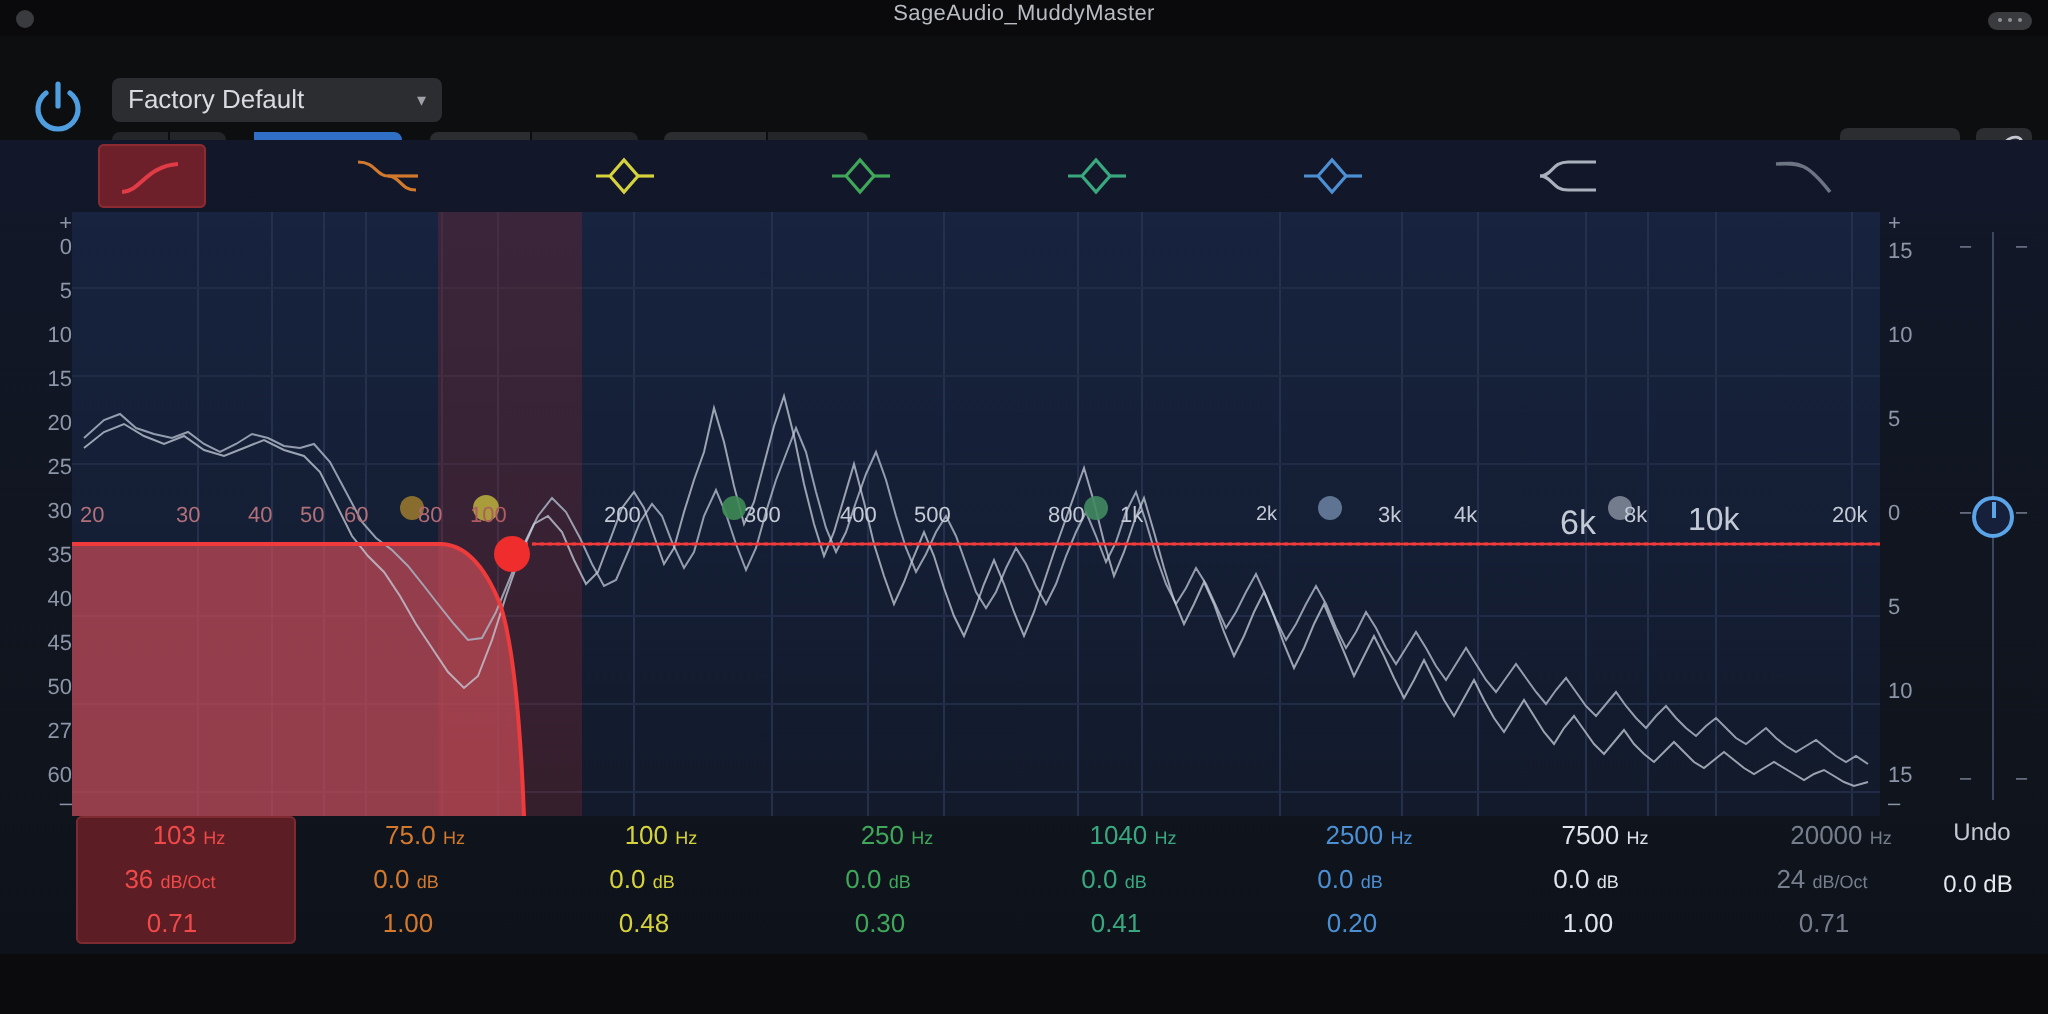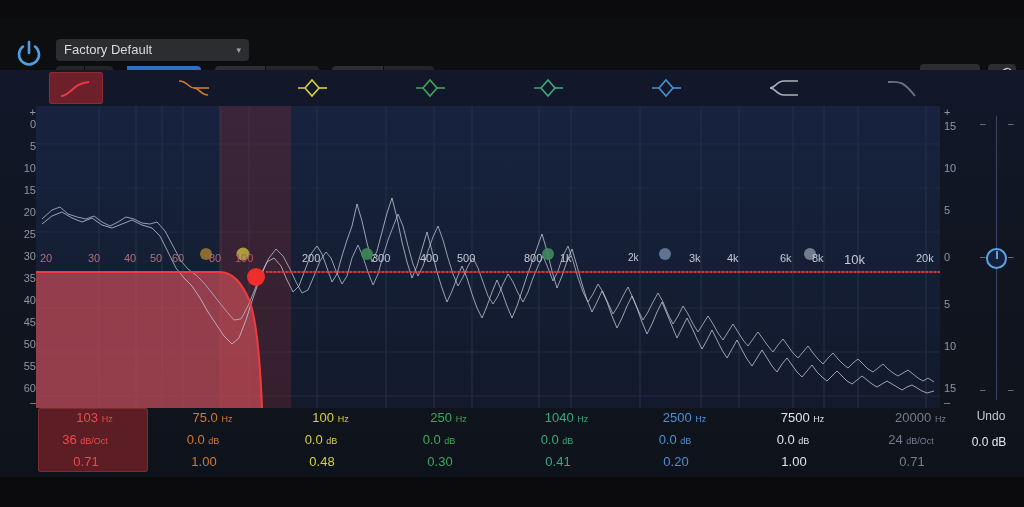--- a/index.html
+++ b/index.html
@@ -16,21 +16,21 @@
   .tb-dot{position:absolute;left:8px;top:5px;width:9px;height:9px;border-radius:50%;
           background:#3a3b3f;}
   .tb-pill{position:absolute;right:8px;top:6px;width:22px;height:9px;border-radius:5px;
            background:#3a3b3f;}
   .tb-pill i{position:absolute;top:3px;width:2px;height:2px;border-radius:50%;background:#8d9096;}
   .tb-pill i:nth-child(1){left:5px}.tb-pill i:nth-child(2){left:10px}.tb-pill i:nth-child(3){left:15px}
 
   
   .header{position:absolute;left:0;top:18px;width:1024px;height:52px;background:#0d0e10;}
   .power{position:absolute;left:13px;top:20px;width:32px;height:32px;cursor:pointer;}
-  .preset-menu{position:absolute;left:56px;top:21px;width:193px;height:22px;
+  .preset-menu{position:absolute;left:56px;top:21px;width:165px;height:22px;
        background:#2b2d31;border-radius:4px;color:#d9dbe0;font-size:13px;
        line-height:22px;padding:0 8px;box-sizing:border-box;cursor:pointer;}
   .preset-menu .chev{position:absolute;right:8px;top:0;line-height:22px;font-size:9px;color:#9ea1a8;}
   .row2{position:absolute;left:56px;top:48px;height:20px;}
   .btn{display:inline-block;height:20px;line-height:20px;border-radius:4px;
        font-size:12px;color:#e3e5ea;background:#2b2d31;padding:0 11px;
        box-sizing:border-box;cursor:pointer;vertical-align:top;}
   .btn.arr{width:28px;padding:0;text-align:center;font-size:11px;color:#b6b9bf;}
   .btn.arr.l{border-radius:4px 0 0 4px;}
   .btn.arr.r{border-radius:0 4px 4px 0;margin-left:1px;}
@@ -100,20 +100,29 @@
              font-size:14px;color:#c3c7cf;}
   .bottombar .tri{position:absolute;left:11px;top:11px;width:0;height:0;
              border-left:6px solid #7b7f88;border-top:4px solid transparent;
              border-bottom:4px solid transparent;cursor:pointer;}
 </style>
 </head>
 <body>
 
 <div class="app">
 
+  <div class="titlebar">
+    <div class="tb-dot"></div>
+    <div class="tb-title">SageAudio_MuddyMaster</div>
+    <div class="tb-pill">
+        <i></i>
+        <i></i>
+        <i></i>
+      </div>
+  </div>
 
   <div class="header">
     <div class="power">
       <svg width="32" height="32" viewBox="0 0 32 32">
         <path d="M10 8.5 A10 10 0 1 0 22 8.5" fill="none" stroke="#4e9ee0" stroke-width="2.6" stroke-linecap="round"></path>
         <line x1="16" y1="4" x2="16" y2="15" stroke="#4e9ee0" stroke-width="2.6" stroke-linecap="round"></line>
       </svg>
     </div>
 
     <div class="preset-menu">
@@ -199,21 +208,21 @@
       <div style="top:34px">5</div>
       <div style="top:56px">10</div>
       <div style="top:78px">15</div>
       <div style="top:100px">20</div>
       <div style="top:122px">25</div>
       <div style="top:144px">30</div>
       <div style="top:166px">35</div>
       <div style="top:188px">40</div>
       <div style="top:210px">45</div>
       <div style="top:232px">50</div>
-      <div style="top:254px">55</div>
+      <div style="top:254px">27</div>
       <div style="top:276px">60</div>
       <div style="top:290px">–</div>
     </div>
 
     <div class="graph">
       <svg width="904" height="302" viewBox="0 0 904 302">
         <defs>
           <linearGradient id="bgg" x1="0" y1="0" x2="0" y2="1">
             <stop offset="0" stop-color="#17233f"></stop>
               <stop offset="1" stop-color="#121a2b"></stop>
@@ -312,23 +321,23 @@
         <span style="position:absolute;left:199px;color:#b05b63;font-size:11px;">100</span>
         <span style="position:absolute;left:266px;color:#c3cad6;font-size:11px;">200</span>
         <span style="position:absolute;left:336px;color:#c3cad6;font-size:11px;">300</span>
         <span style="position:absolute;left:384px;color:#c3cad6;font-size:11px;">400</span>
         <span style="position:absolute;left:421px;color:#c3cad6;font-size:11px;">500</span>
         <span style="position:absolute;left:488px;color:#c3cad6;font-size:11px;">800</span>
         <span style="position:absolute;left:524px;color:#c3cad6;font-size:11px;">1k</span>
         <span style="position:absolute;left:592px;color:#c3cad6;font-size:10px;">2k</span>
         <span style="position:absolute;left:653px;color:#c3cad6;font-size:11px;">3k</span>
         <span style="position:absolute;left:691px;color:#c3cad6;font-size:11px;">4k</span>
-        <span style="position:absolute;left:744px;color:#c3cad6;font-size:11px;">6k</span>
+        <span style="position:absolute;left:744px;color:#c3cad6;font-size:17px;">6k</span>
         <span style="position:absolute;left:776px;color:#c3cad6;font-size:11px;">8k</span>
-        <span style="position:absolute;left:808px;color:#c3cad6;font-size:13px;">10k</span>
+        <span style="position:absolute;left:808px;color:#c3cad6;font-size:16px;">10k</span>
         <span style="position:absolute;left:880px;color:#c3cad6;font-size:11px;">20k</span>
       </div>
     </div>
 
     <div class="axis axisR">
       <div style="top:0px">+</div>
       <div style="top:14px">15</div>
       <div style="top:56px">10</div>
       <div style="top:98px">5</div>
       <div style="top:145px">0</div>

